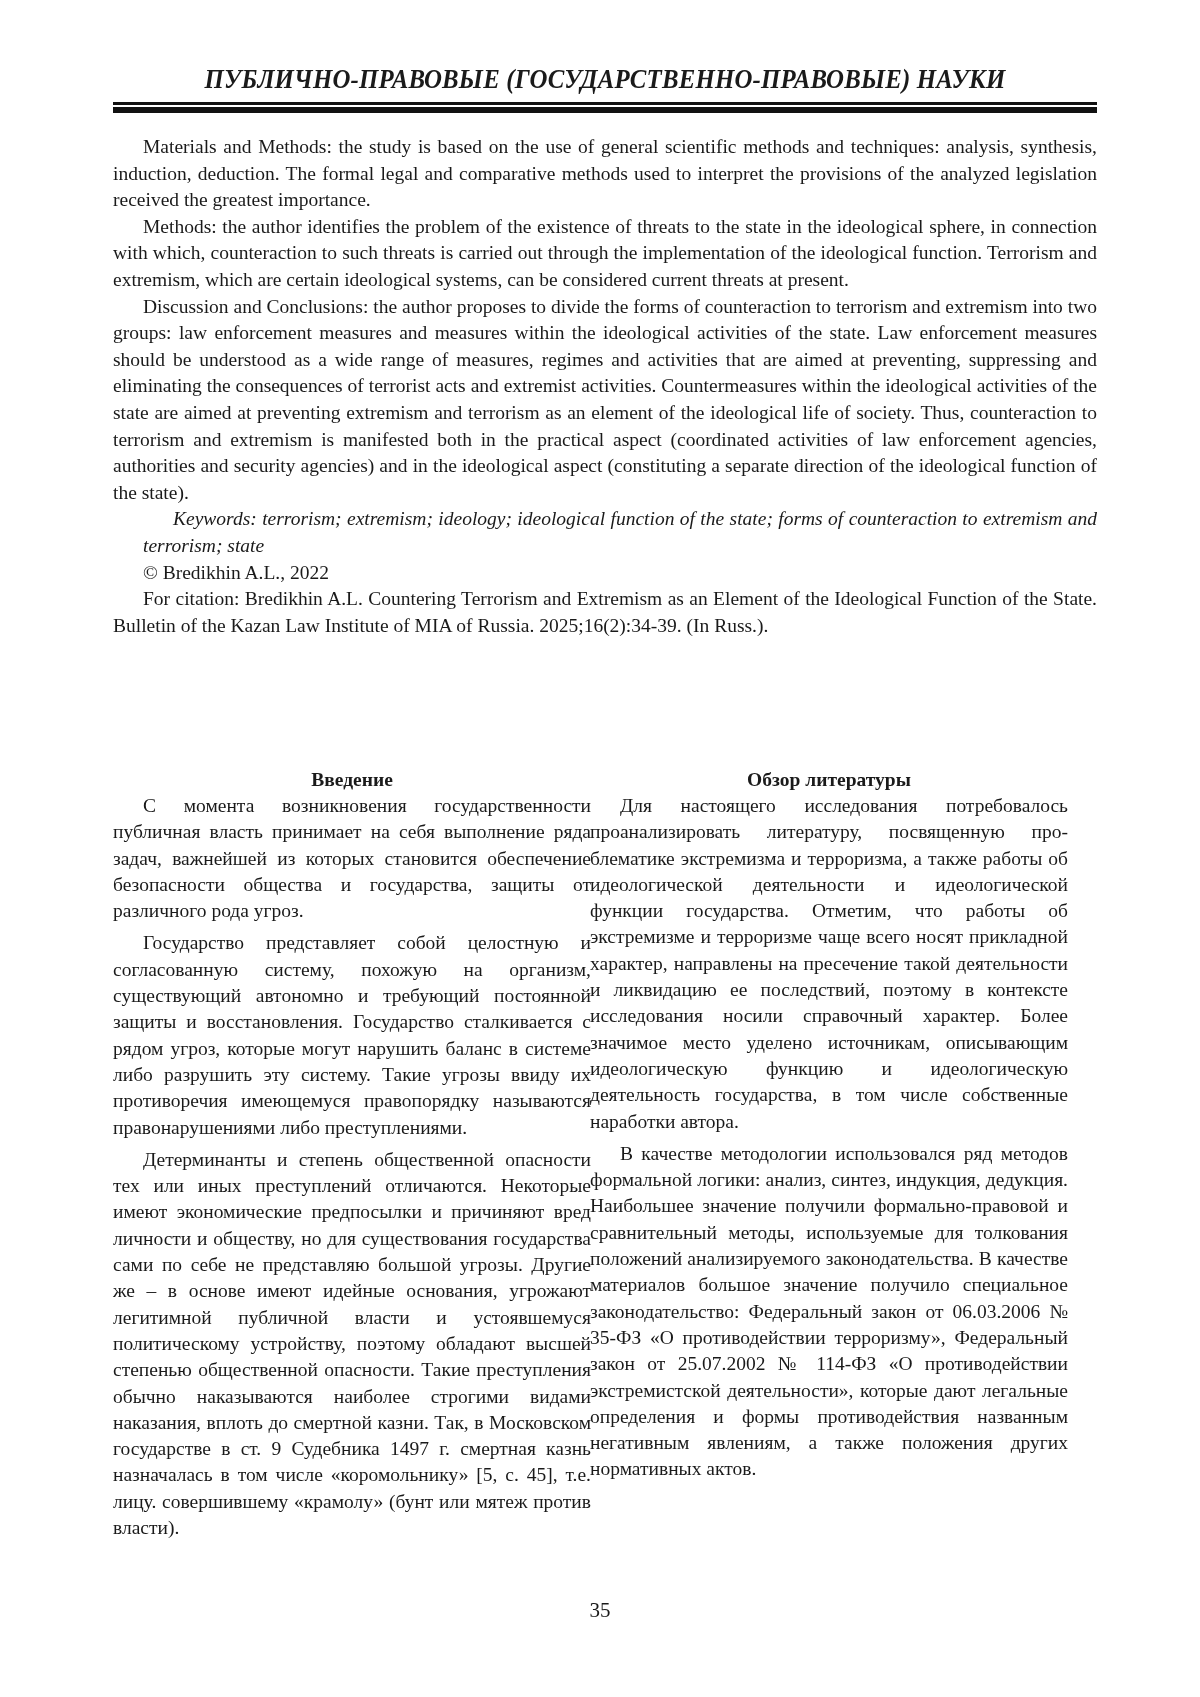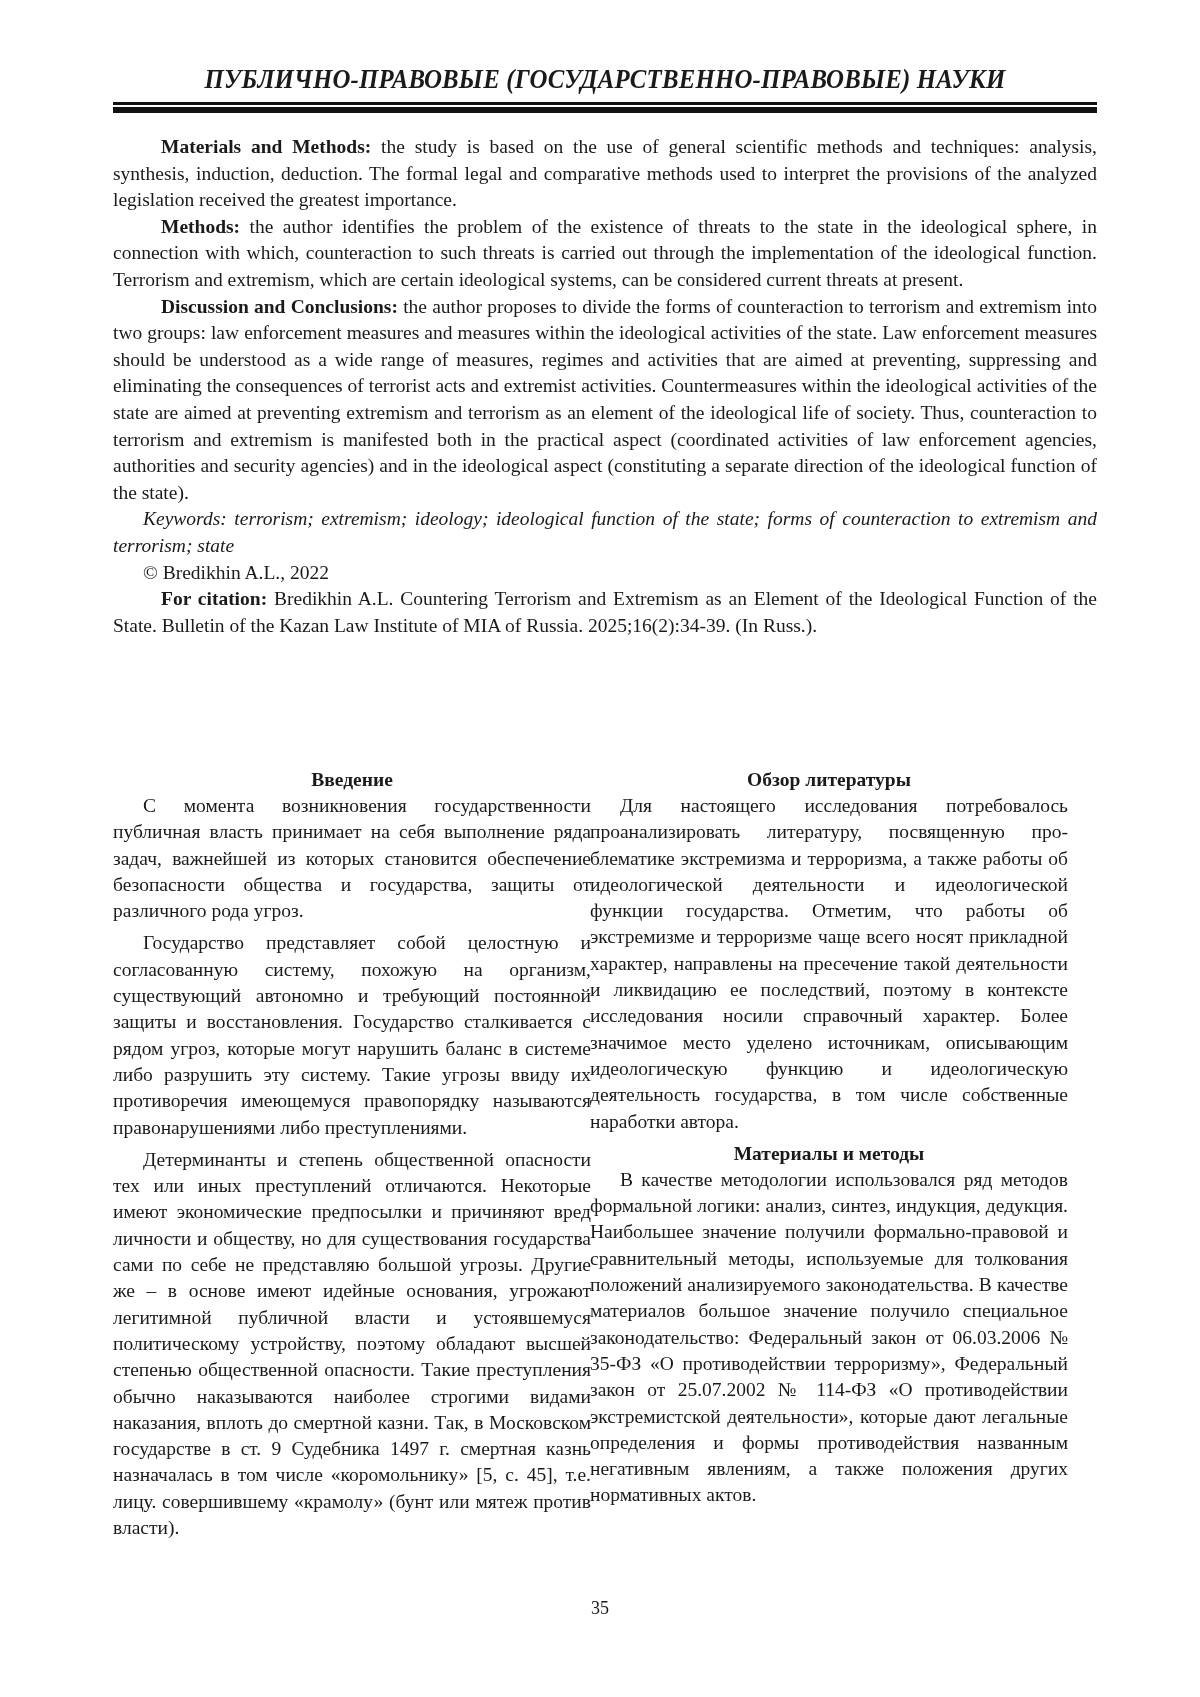--- a/index.html
+++ b/index.html
@@ -18,41 +18,41 @@
   .rule-thin { position: absolute; left: 113px; top: 102px; width: 984px; height: 3px; background: #111; }
   .rule-thick { position: absolute; left: 113px; top: 107px; width: 984px; height: 6px; background: #111; }
 
   .abstract {
     position: absolute; left: 113px; top: 134px; width: 984px;
     font-family: "Liberation Serif", serif;
     font-size: 19.5px; line-height: 26.6px;
     text-align: justify;
   }
   .abstract p { margin: 0; text-indent: 30px; }
-  .abstract .lbl { font-weight: bold; margin-left: 18px; }
-  .abstract .kw { font-style: italic; }
+  .abstract .lbl { font-weight: normal; }
+  .abstract .kw { font-style: italic; margin-left: 30px; }
 
   .col {
     position: absolute; top: 767px; width: 478px;
     font-family: "Liberation Serif", serif;
     font-size: 19.5px; line-height: 26.3px;
     text-align: justify;
     hyphens: manual;
   }
   .col-left { left: 113px; }
   .col-right { left: 590px; }
   .col h3 {
     margin: 0; font-size: 19.5px; line-height: 26px; font-weight: bold; text-align: center;
   }
   .col p { margin: 0 0 6px 0; text-indent: 30px; }
   .col-right h3.second { margin-top: 0; }
 
   .page-number {
     position: absolute; left: 0; width: 1200px; top: 1598px; text-align: center;
-    font-family: "Liberation Serif", serif; font-size: 18px;
+    font-family: "Liberation Serif", serif; font-size: 21px;
   }
 </style>
 </head>
 <body>
 
 <div class="page">
 
   <div class="running-head">ПУБЛИЧНО-ПРАВОВЫЕ (ГОСУДАРСТВЕННО-ПРАВОВЫЕ) НАУКИ</div>
   <div class="rule-thin"></div>
   <div class="rule-thick"></div>
@@ -69,18 +69,17 @@
   <section class="col col-left">
     <h3>Введение</h3>
     <p>С момента возникновения государственности публичная власть принимает на себя выполнение ряда задач, важнейшей из которых становится обеспечение безопасности общества и государ­ства, защиты от различного рода угроз.</p>
     <p>Государство представляет собой целостную и согласованную систему, похожую на организм, существующий автономно и требующий постоян­ной защиты и восстановления. Государство стал­кивается с рядом угроз, которые могут нарушить баланс в системе либо разрушить эту систему. Такие угрозы ввиду их противоречия имеющему­ся правопорядку называются правонарушениями либо преступлениями.</p>
     <p>Детерминанты и степень общественной опас­ности тех или иных преступлений отличаются. Некоторые имеют экономические предпосылки и причиняют вред личности и обществу, но для существования государства сами по себе не пред­ставляю большой угрозы. Другие же – в основе имеют идейные основания, угрожают легитимной публичной власти и устоявшемуся политическо­му устройству, поэтому обладают высшей степе­нью общественной опасности. Такие преступле­ния обычно наказываются наиболее строгими видами наказания, вплоть до смертной казни. Так, в Московском государстве в ст. 9 Судебника 1497 г. смертная казнь назначалась в том числе «коромольнику» [5, с. 45], т.е. лицу. совершивше­му «крамолу» (бунт или мятеж против власти).</p>
   </section>
 
   <section class="col col-right">
     <h3>Обзор литературы</h3>
     <p>Для настоящего исследования потребовалось проанализировать литературу, посвященную про­блематике экстремизма и терроризма, а также работы об идеологической деятельности и идео­логической функции государства. Отметим, что работы об экстремизме и терроризме чаще всего носят прикладной характер, направлены на пре­сечение такой деятельности и ликвидацию ее по­следствий, поэтому в контексте исследования но­сили справочный характер. Более значимое место уделено источникам, описывающим идеологиче­скую функцию и идеологическую деятельность государства, в том числе собственные наработки автора.</p>
-    <h3 class="second">Материалы и методы</h3>
     <p>В качестве методологии использовался ряд методов формальной логики: анализ, синтез, ин­дукция, дедукция. Наибольшее значение полу­чили формально-правовой и сравнительный ме­тоды, используемые для толкования положений анализируемого законодательства. В качестве материалов большое значение получило специ­альное законодательство: Федеральный закон от 06.03.2006 № 35-ФЗ «О противодействии терро­ризму», Федеральный закон от 25.07.2002 № 114-ФЗ «О противодействии экстремистской деятель­ности», которые дают легальные определения и формы противодействия названным негативным явлениям, а также положения других норматив­ных актов.</p>
   </section>
 
   <div class="page-number">35</div>
 </div>
 
 </body></html>

